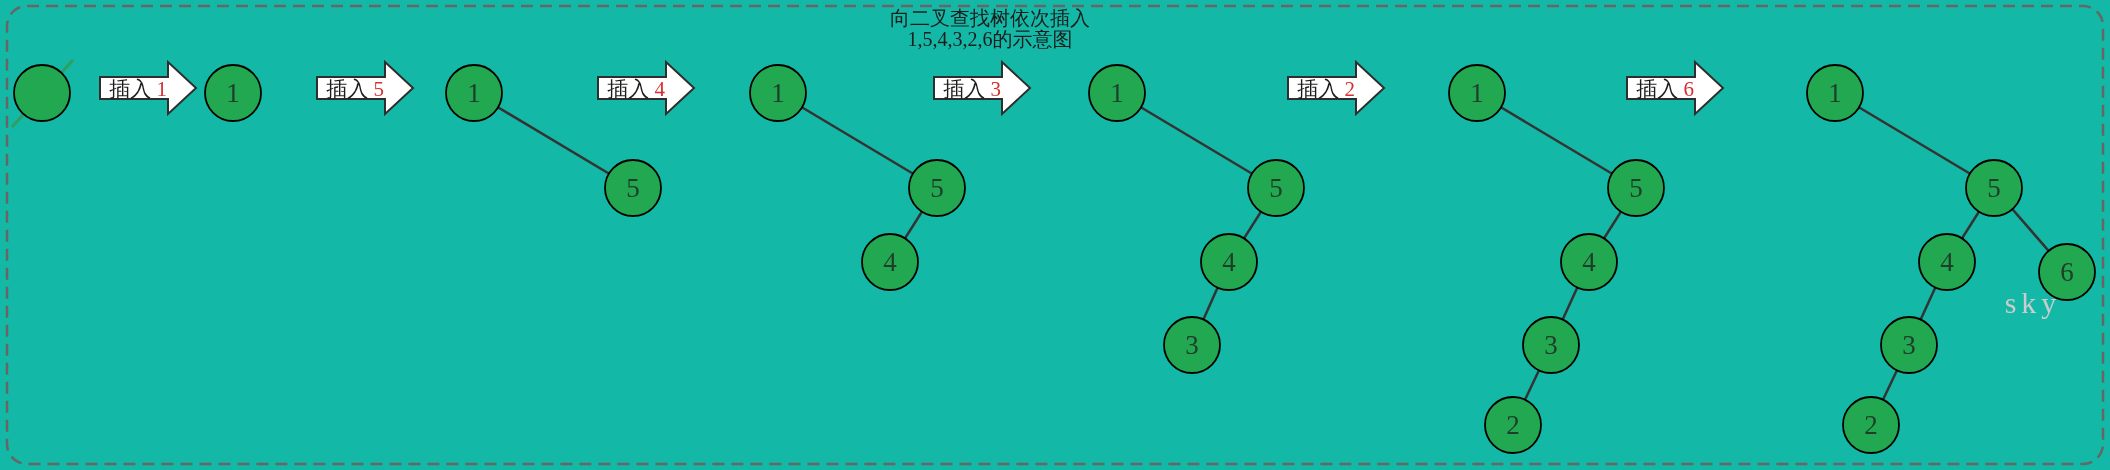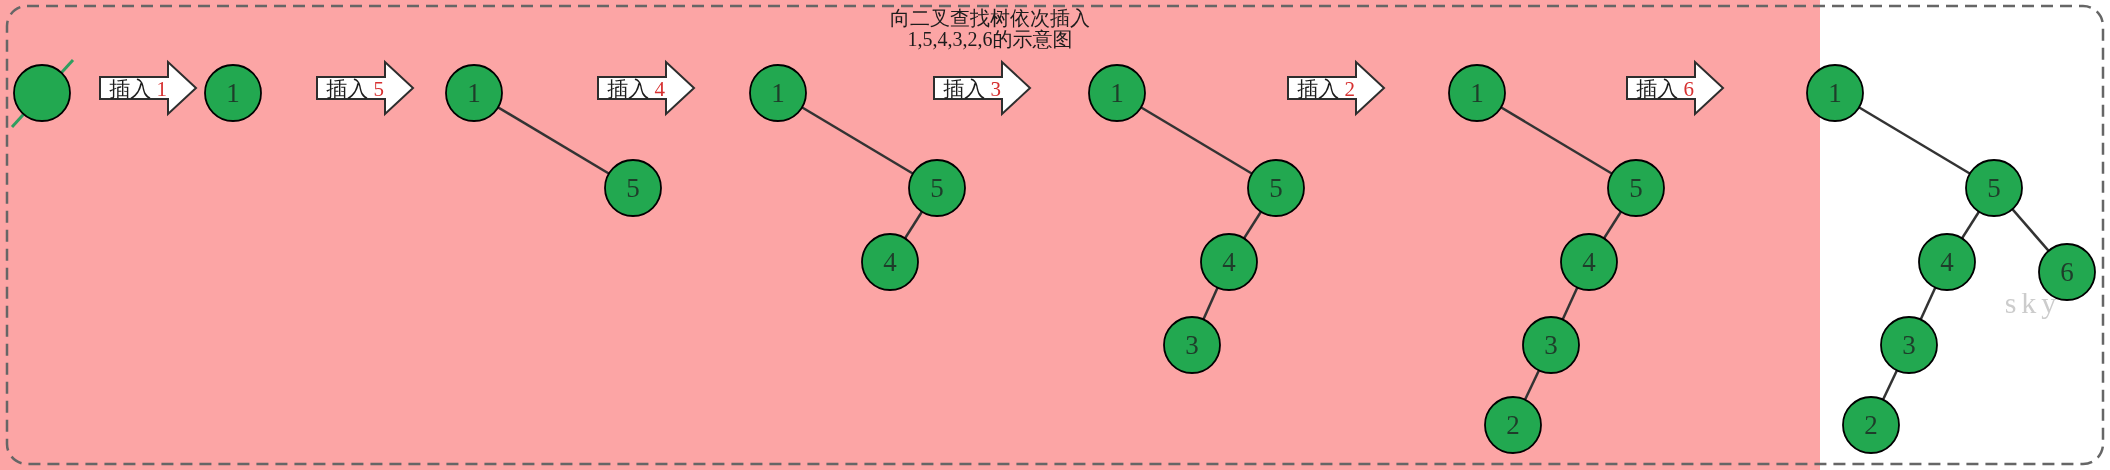--- a/index.html
+++ b/index.html
@@ -6,23 +6,23 @@
     margin: 0;
     padding: 0;
     background: #ffffff;
     width: 2110px;
     height: 470px;
     overflow: hidden;
     font-family: "Liberation Serif", "DejaVu Serif", serif;
   }
   .canvas-wrap {
     position: relative;
-    width: 1820px;
+    width: 2110px;
     height: 470px;
-    background: #fca5a5;
+    background: #14b8a6;
   }
   svg { display: block; }
   text { user-select: none; }
   .title-line {
     font-family: "Liberation Serif", "DejaVu Serif", serif;
     font-size: 20px;
     fill: #1c1c1c;
   }
   .watermark-text {
     font-family: "Liberation Serif", "DejaVu Serif", serif;

